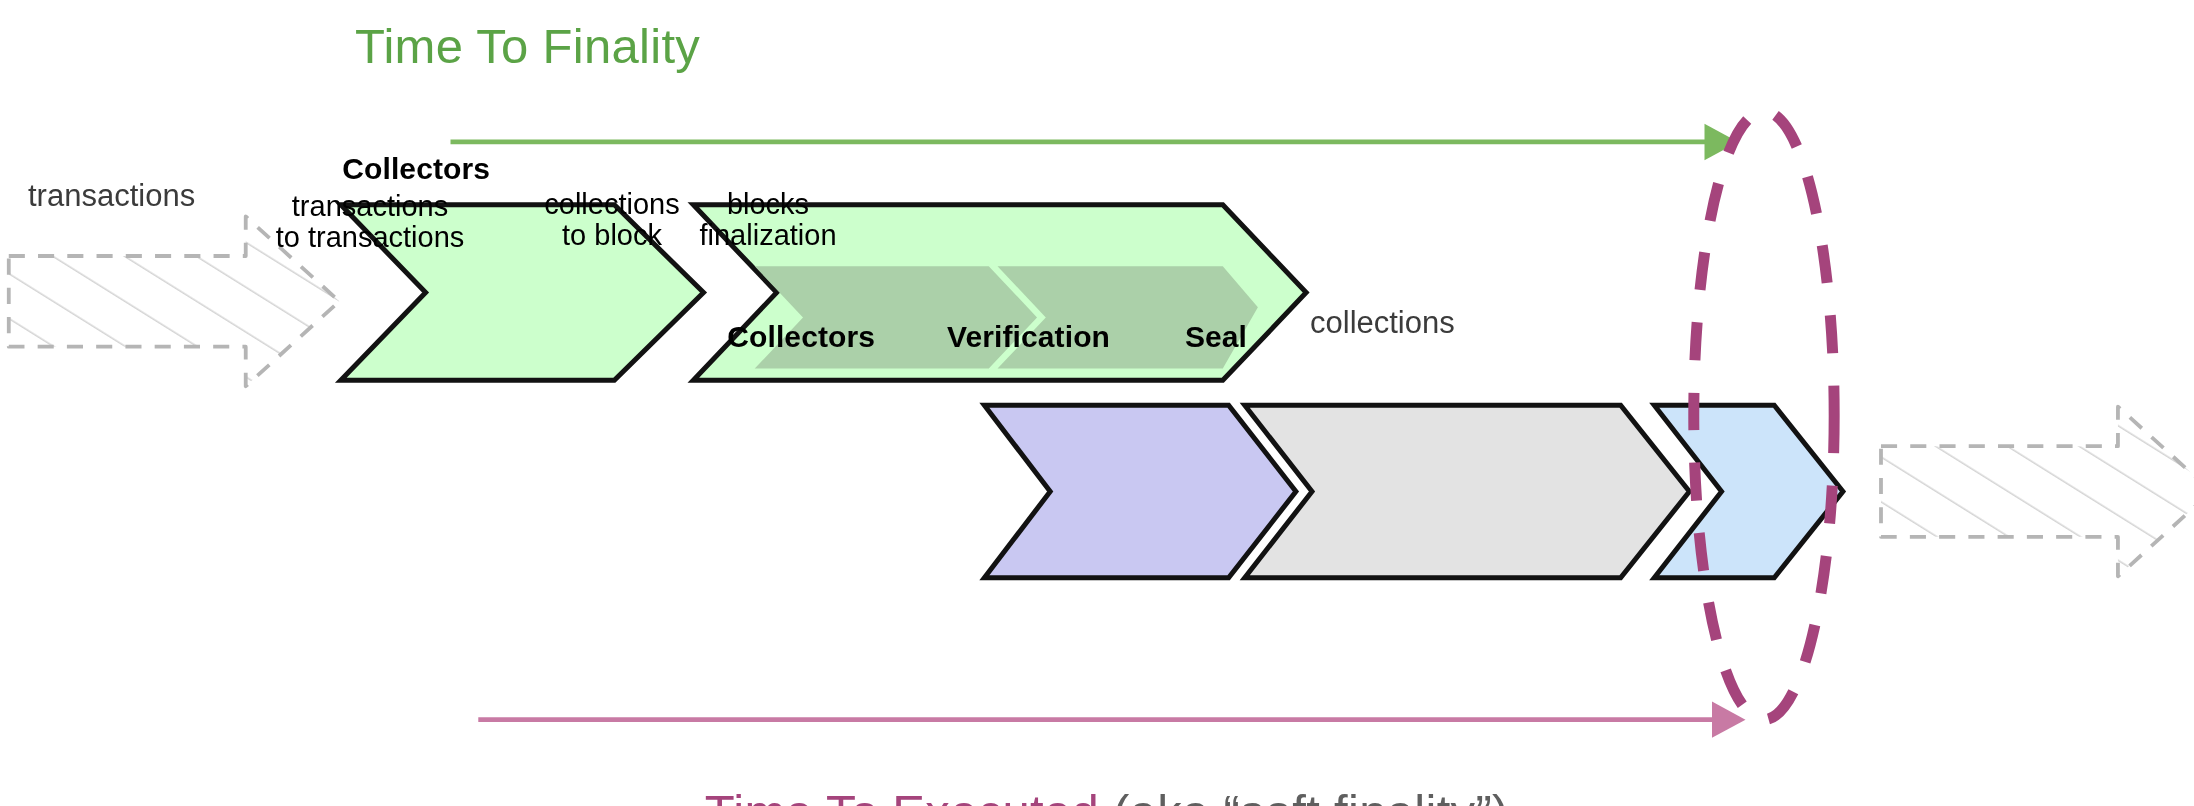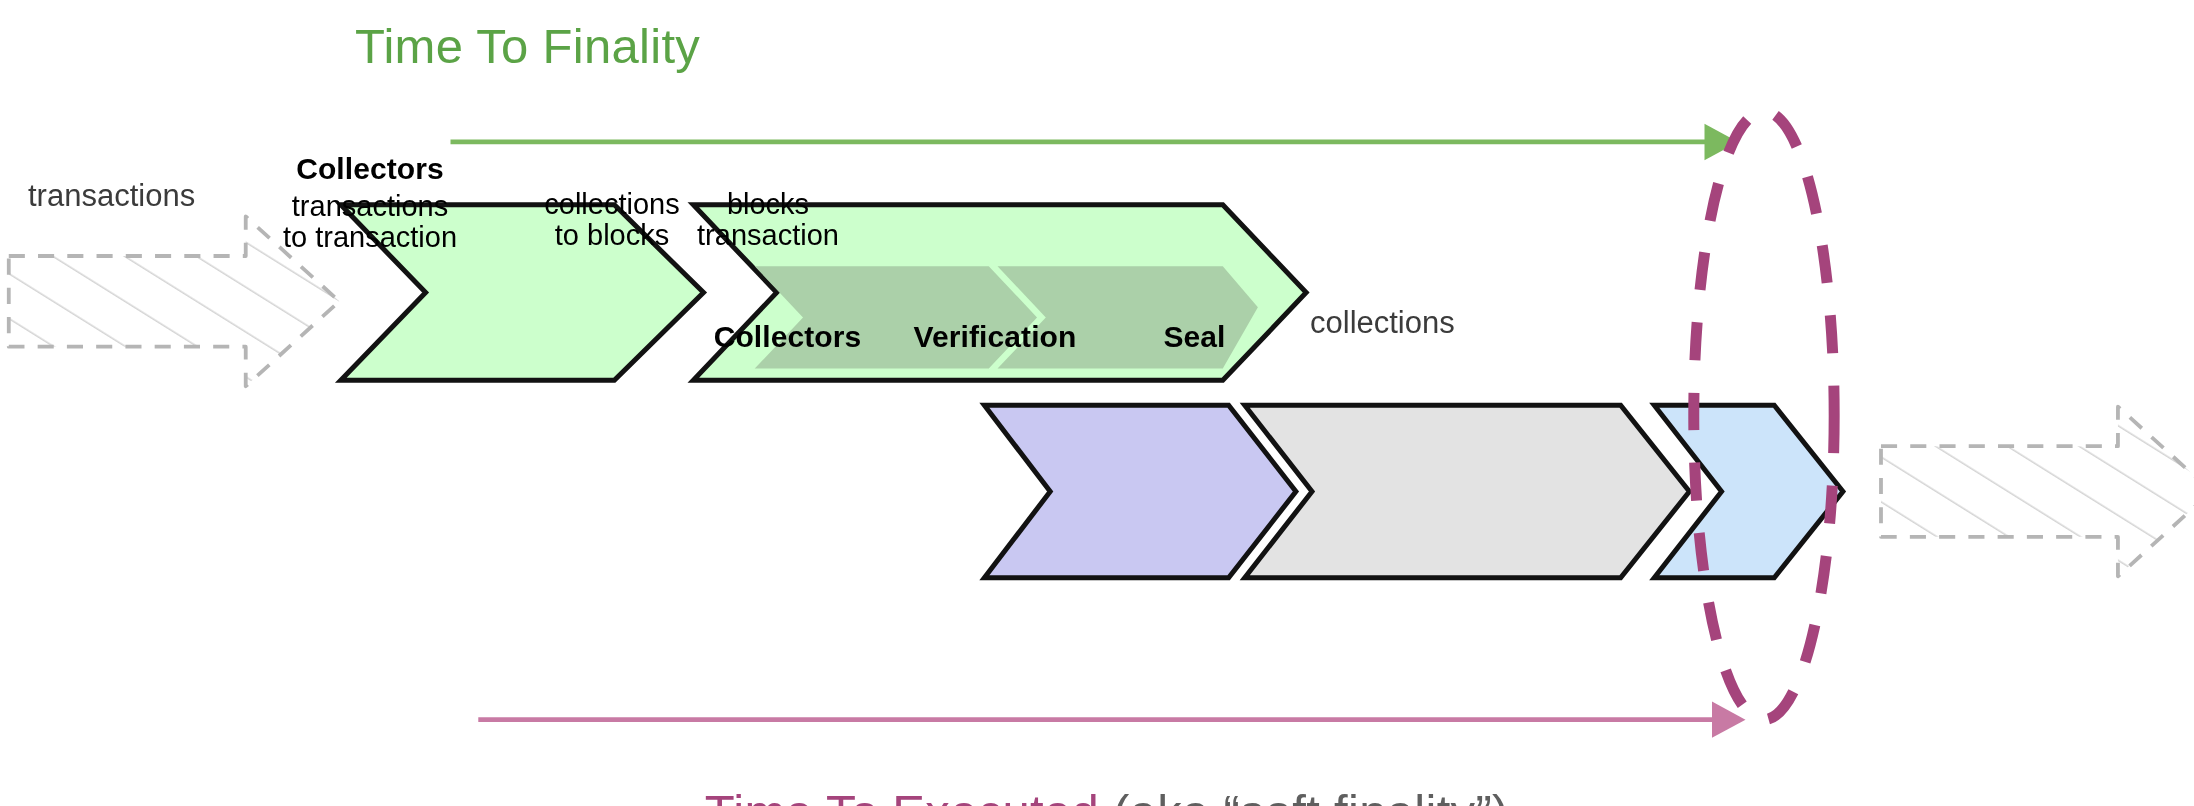--- a/index.html
+++ b/index.html
@@ -1,20 +1,20 @@
 <!DOCTYPE html>
 <html><head>
 <meta charset="utf-8">
 <style>
   html,body{margin:0;padding:0;background:#ffffff;}
   body{width:2194px;height:806px;overflow:hidden;font-family:"Liberation Sans",sans-serif;}
   #stage{position:relative;width:2194px;height:666px;background:#fff;}
   #svgroot{position:absolute;left:0;top:0;width:2194px;height:806px;}
   .lbl{position:absolute;pointer-events:none;white-space:pre;}
-  .chev-title{font-weight:bold;font-size:30px;color:#000;text-align:center;letter-spacing:0.1px;}
+  .chev-title{font-weight:bold;font-size:30px;color:#000;text-align:right;letter-spacing:0.1px;}
   .chev-sub{font-size:29px;color:#000;text-align:center;line-height:1.30;}
   .ghost-txt{font-size:31px;color:#3b3b3b;text-align:left;line-height:1.18;}
   .title-top{font-size:49px;color:#5ba346;font-weight:400;letter-spacing:0.3px;}
   .title-bot{font-size:49px;font-weight:400;letter-spacing:0.3px;}
   .title-bot .m{color:#a5447c;}
   .title-bot .g{color:#5f5f5f;}
 </style>
 </head>
 <body>
 
@@ -77,28 +77,28 @@
       <ellipse cx="1206" cy="284" rx="48" ry="208" fill="none" stroke="#a5447c" stroke-width="7.5" stroke-dasharray="26 22" stroke-linecap="butt"></ellipse>
     </g>
   </svg>
 
   <div class="lbl title-top" style="left:355px; top:18px; width:700px;">Time To Finality</div>
 
   <div class="lbl ghost-txt" style="left:28px; top:178px; width:230px;">transactions</div>
 
   <div class="lbl chev-title" style="left:250px; top:152px; width:240px;">Collectors</div>
   <div class="lbl chev-sub" style="left:245px; top:188px; width:250px;">transactions</div>
-  <div class="lbl chev-sub" style="left:245px; top:219px; width:250px;">to transaction</div>
+  <div class="lbl chev-sub" style="left:245px; top:219px; width:250px;">to transactions</div>
 
 
   <div class="lbl chev-sub" style="left:512px; top:186px; width:200px;">collections</div>
-  <div class="lbl chev-sub" style="left:512px; top:217px; width:200px;">to blocks</div>
+  <div class="lbl chev-sub" style="left:512px; top:217px; width:200px;">to block</div>
 
   <div class="lbl chev-sub" style="left:673px; top:186px; width:190px;">blocks</div>
-  <div class="lbl chev-sub" style="left:673px; top:217px; width:190px;">transaction</div>
+  <div class="lbl chev-sub" style="left:673px; top:217px; width:190px;">finalization</div>
 
   <div class="lbl chev-title" style="left:700px; top:320px; width:175px;">Collectors</div>
   <div class="lbl chev-title" style="left:880px; top:320px; width:230px;">Verification</div>
   <div class="lbl chev-title" style="left:1142px; top:320px; width:105px;">Seal</div>
 
   <div class="lbl ghost-txt" style="left:1310px; top:305px; width:250px;">collections</div>
 
   <div class="lbl title-bot" style="left:650px; top:728px; width:1300px;">
     <span class="m">Time To Executed</span><span class="g"> (aka “soft finality”)</span>
   </div>

